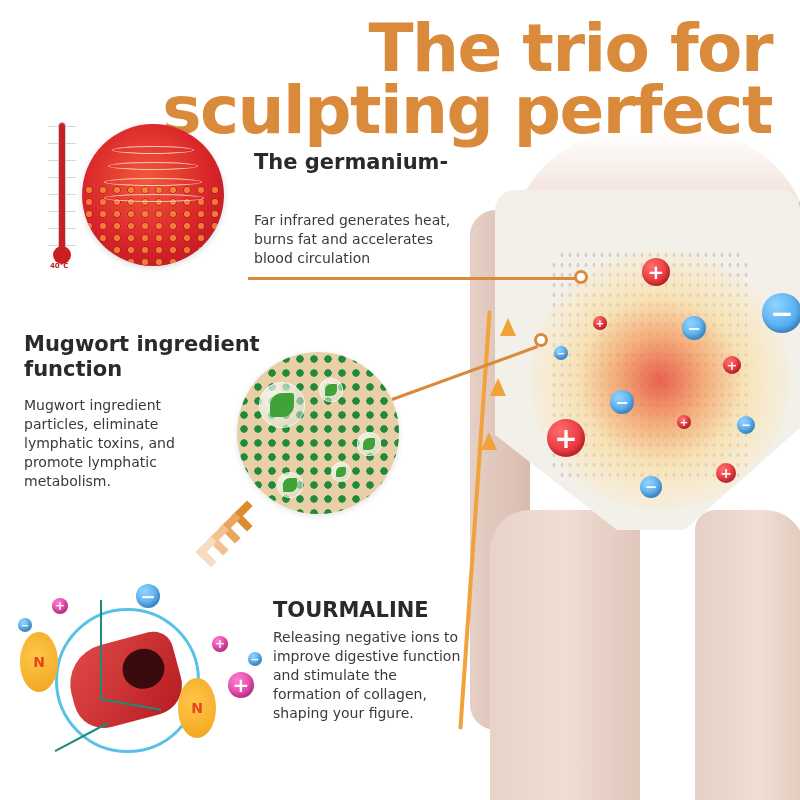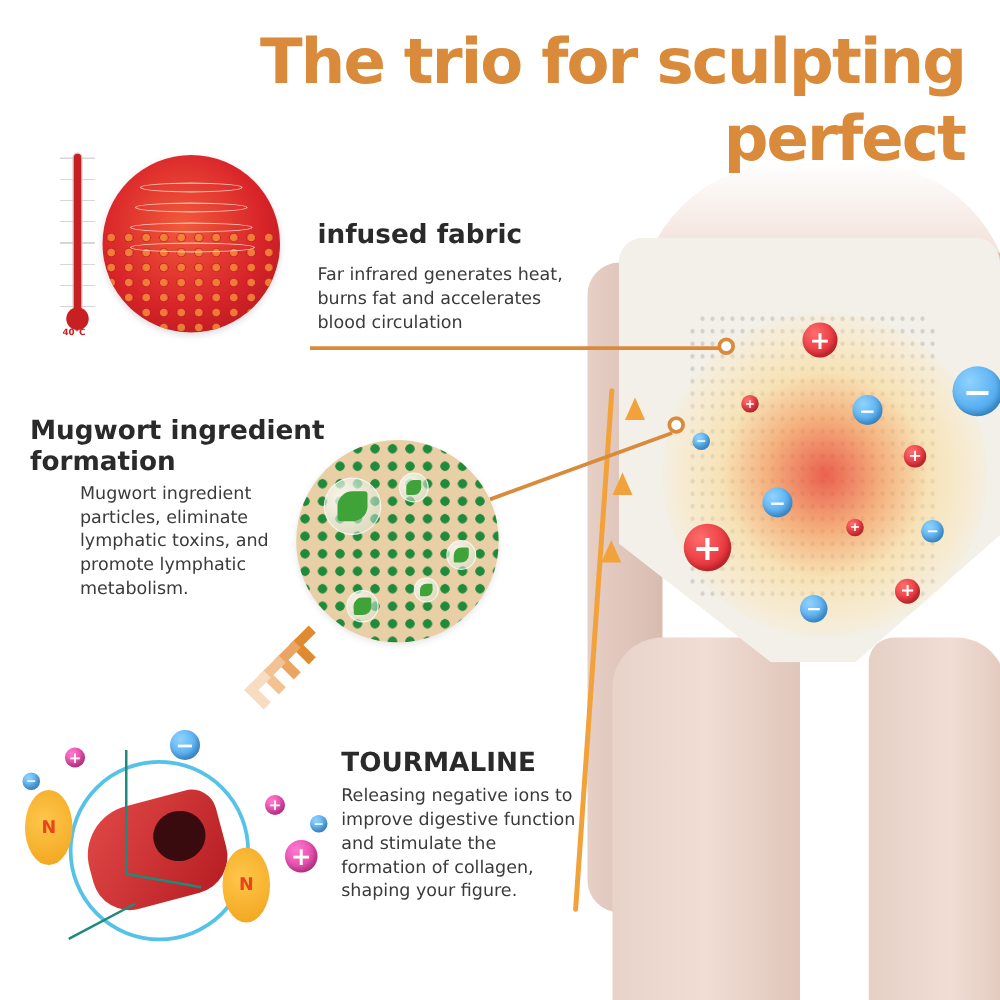--- a/index.html
+++ b/index.html
@@ -58,21 +58,21 @@
   
   .line { position: absolute; background: #d98a3a; height: 3px; transform-origin: left center; }
   .dot { position: absolute; width: 14px; height: 14px; border: 3px solid #d98a3a; background: #fff; border-radius: 50%; }
   .contour { position: absolute; left: 473px; top: 310px; width: 4px; height: 420px; background: #f2a23a; border-radius: 2px; transform: rotate(4deg); }
   .arrow-up { position: absolute; width: 0; height: 0; border-left: 8px solid transparent; border-right: 8px solid transparent; border-bottom: 18px solid #f2a23a; }
 
   
   .headline {
     position: absolute; right: 28px; top: 18px; width: 720px; text-align: right;
     color: #d98a3a; font-family: "DejaVu Sans", sans-serif; font-weight: bold;
-    font-size: 50px; line-height: 62px; letter-spacing: -1.5px;
+    font-size: 66px; line-height: 62px; letter-spacing: -1.5px;
   }
 
   
   .feat-title { position: absolute; font-weight: bold; color: #2a2a2a; font-size: 21px; line-height: 25px; font-family: "DejaVu Sans", sans-serif; }
   .feat-desc { position: absolute; color: #3a3a3a; font-size: 14px; line-height: 19px; font-family: "DejaVu Sans", sans-serif; }
 
   
   .thermo { position: absolute; left: 58px; top: 122px; width: 8px; height: 128px; background: #c81f22; border-radius: 4px; border: 1px solid #ccc; }
   .thermo-bulb { position: absolute; left: 53px; top: 246px; width: 18px; height: 18px; background: #c81f22; border-radius: 50%; }
   .thermo-ticks { position: absolute; left: 48px; top: 126px; width: 28px; height: 120px;
@@ -153,32 +153,31 @@
   <div class="thermo-bulb"></div>
   <div class="thermo-label">40°C</div>
   <div class="sphere">
     <div class="sphere-hex"></div>
     <div class="sphere-ring" style="top:22px;"></div>
     <div class="sphere-ring" style="top:38px;left:26px;width:90px;"></div>
     <div class="sphere-ring" style="top:54px;left:22px;width:98px;"></div>
     <div class="sphere-ring" style="top:70px;left:22px;width:100px;"></div>
   </div>
   <div class="feat-title" style="left:254px;top:150px;">
-    <br>
-    <span>infused fabric</span>
+    <span>The germanium-</span><br>
   </div>
   <p class="feat-desc" style="left:254px;top:211px;width:215px;">Far infrared generates heat, burns fat and accelerates blood circulation</p>
 </div>
 
 <div>
   <div class="feat-title" style="left:24px;top:332px;">
     <span>Mugwort ingredient</span><br>
-    <span>formation</span>
-  </div>
-  <p class="feat-desc" style="left:24px;top:386px;width:165px;margin-left:40px;">Mugwort ingredient particles, eliminate lymphatic toxins, and promote lymphatic metabolism.</p>
+    <span>function</span>
+  </div>
+  <p class="feat-desc" style="left:24px;top:396px;width:165px;">Mugwort ingredient particles, eliminate lymphatic toxins, and promote lymphatic metabolism.</p>
   <div class="mugwort">
     <div class="mug-dots"></div>
     <div class="mug-bubble" style="left:22px;top:30px;width:46px;height:46px;">
         <div class="leaf"></div>
       </div>
     <div class="mug-bubble" style="left:82px;top:26px;width:24px;height:24px;">
         <div class="leaf"></div>
       </div>
     <div class="mug-bubble" style="left:120px;top:80px;width:24px;height:24px;">
         <div class="leaf"></div>

